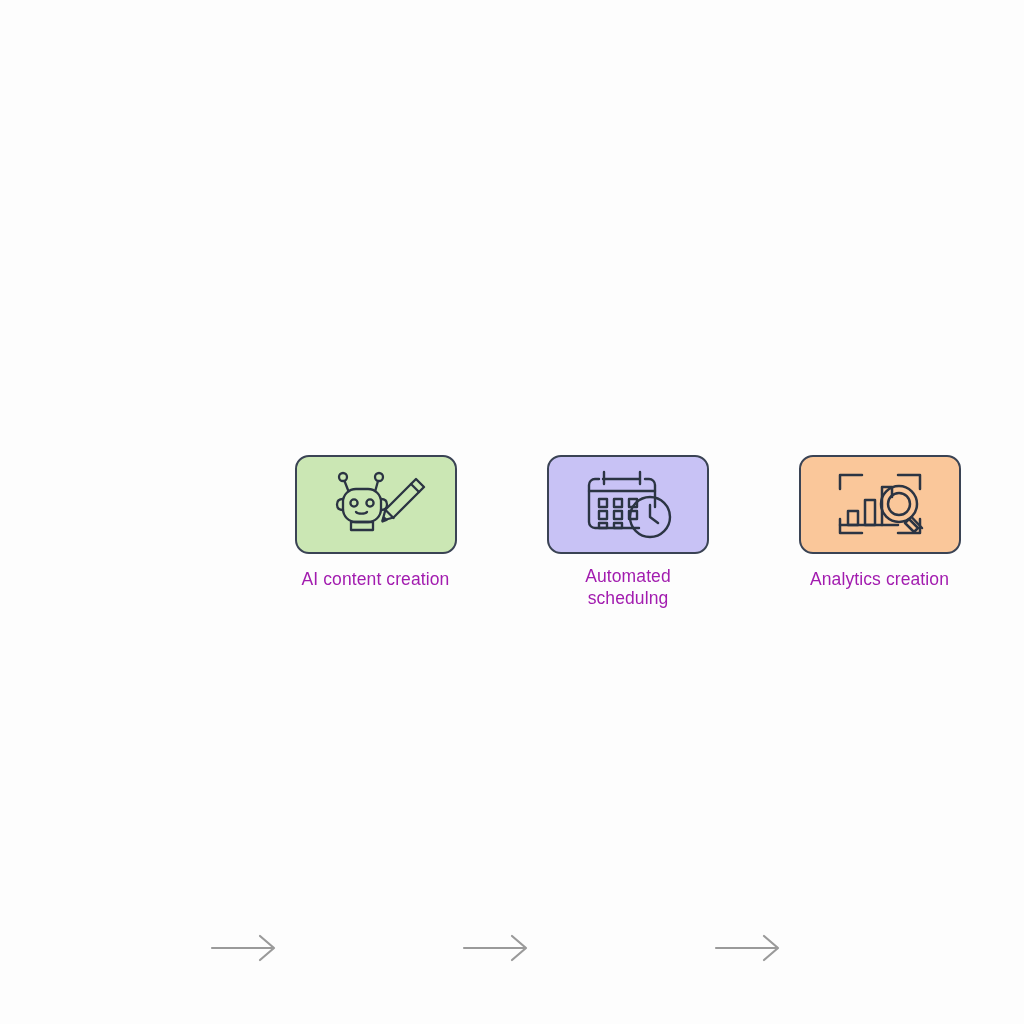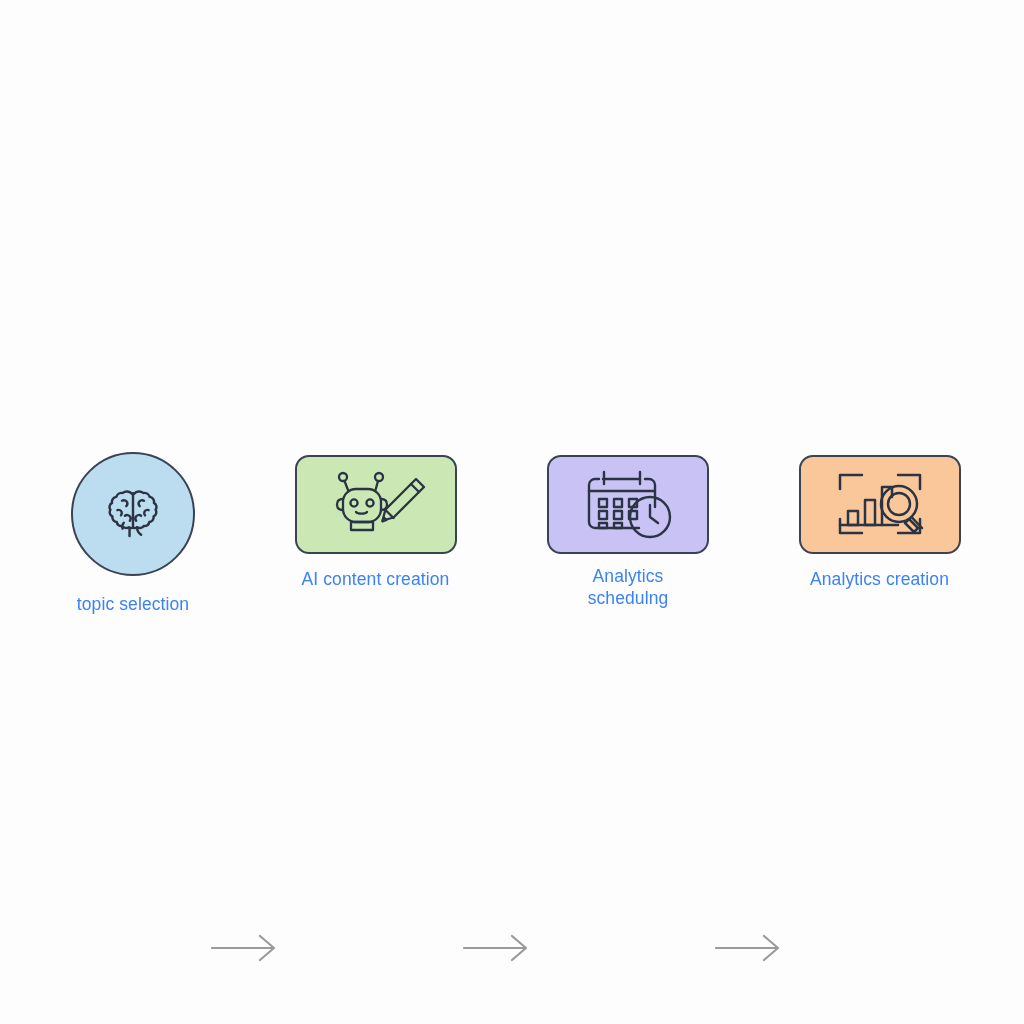--- a/index.html
+++ b/index.html
@@ -59,21 +59,21 @@
     margin-top: 15px;
   }
   .fill-green  { background: #cbe7b4; }
   .fill-purple { background: #c8c2f5; }
   .fill-orange { background: #fac79a; }
 
   .node-label {
     margin-top: 14px;
     font-size: 17.5px;
     line-height: 22px;
-    color: #3b82f6;
+    color: #a21caf;
     text-align: center;
     letter-spacing: 0.1px;
     white-space: pre-line;
   }
 
   .node-1 { left: 10px;  width: 246px; }
   .node-2 { left: 255px; width: 241px; }
   .node-3 { left: 506px; width: 244px; }
   .node-4 { left: 758px; width: 243px; }
 
@@ -92,41 +92,20 @@
 
   svg { display: block; }
 </style>
 </head>
 <body>
 
 <div id="canvas">
 
   <div class="flow-row">
 
-    <div class="node node-1">
-      <div class="shape shape-circle">
-        <span>
-          <svg width="74" height="74" viewBox="0 0 64 64" fill="none" stroke="#2b3443" stroke-width="2.1" stroke-linecap="round" stroke-linejoin="round">
-            <path d="M31 14.5c-2-2.4-5.6-2.7-7.8-0.7-2.6-0.4-5 1.1-5.6 3.4-2.6 0.4-4.3 2.8-3.7 5.2-2.2 1.2-2.9 4-1.4 5.9-1.3 2.1-0.5 4.8 1.7 5.8-0.4 2.4 1.3 4.6 3.7 4.8 0.3 2.3 2.5 3.9 4.8 3.4 1.2 1.9 3.8 2.4 5.6 1.1 0.9 0.6 1.9 0.8 2.7 0.7"></path>
-            <path d="M33 14.5c2-2.4 5.6-2.7 7.8-0.7 2.6-0.4 5 1.1 5.6 3.4 2.6 0.4 4.3 2.8 3.7 5.2 2.2 1.2 2.9 4 1.4 5.9 1.3 2.1 0.5 4.8-1.7 5.8 0.4 2.4-1.3 4.6-3.7 4.8-0.3 2.3-2.5 3.9-4.8 3.4-1.2 1.9-3.8 2.4-5.6 1.1-0.9 0.6-1.9 0.8-2.7 0.7"></path>
-            <path d="M32 14v30"></path>
-            <path d="M22.5 20.5c1.6-0.9 3.7-0.3 4.4 1.4 0.5 1.2 0.2 2.5-0.7 3.3"></path>
-            <path d="M18.5 28.6c1.5-0.5 3.2 0.3 3.7 1.8 0.3 1 0.1 2-0.6 2.7"></path>
-            <path d="M25 33.5c1.4-1 3.4-0.7 4.4 0.7 0.8 1.1 0.7 2.6-0.1 3.6"></path>
-            <path d="M41.5 20.5c-1.6-0.9-3.7-0.3-4.4 1.4-0.5 1.2-0.2 2.5 0.7 3.3"></path>
-            <path d="M45.5 28.6c-1.5-0.5-3.2 0.3-3.7 1.8-0.3 1-0.1 2 0.6 2.7"></path>
-            <path d="M39 33.5c-1.4-1-3.4-0.7-4.4 0.7-0.8 1.1-0.7 2.6 0.1 3.6"></path>
-            <path d="M29 44v7"></path>
-            <path d="M35.5 43.5c0 3 1.4 5 3.5 6.5"></path>
-            <path d="M24 39.5c-1.3 1.5-1.6 3.5-1 5.2"></path>
-          </svg>
-        </span>
-      </div>
-      <div class="node-label">topic selection</div>
-    </div>
 
     <div class="arrow arrow-1">
       <svg width="72" height="40" viewBox="0 0 72 40" fill="none" stroke="#9a9a9a" stroke-width="2.2" stroke-linecap="round" stroke-linejoin="round">
         <path d="M4 20h60"></path>
         <path d="M52 8l14 12-14 12"></path>
       </svg>
     </div>
 
     <div class="node node-2">
       <div class="shape shape-rect fill-green">
@@ -187,21 +166,21 @@
             <rect x="33" y="42" width="8" height="8"></rect>
             <rect x="48" y="42" width="8" height="8"></rect>
             <rect x="18" y="54" width="8" height="5"></rect>
             <rect x="33" y="54" width="8" height="5"></rect>
 
             <circle cx="69" cy="48" r="20"></circle>
             <path d="M69 36v12l8 6"></path>
           </svg>
         </span>
       </div>
-      <div class="node-label">Analytics
+      <div class="node-label">Automated
 schedulng</div>
     </div>
 
     <div class="arrow arrow-3">
       <svg width="72" height="40" viewBox="0 0 72 40" fill="none" stroke="#9a9a9a" stroke-width="2.2" stroke-linecap="round" stroke-linejoin="round">
         <path d="M4 20h60"></path>
         <path d="M52 8l14 12-14 12"></path>
       </svg>
     </div>
 

